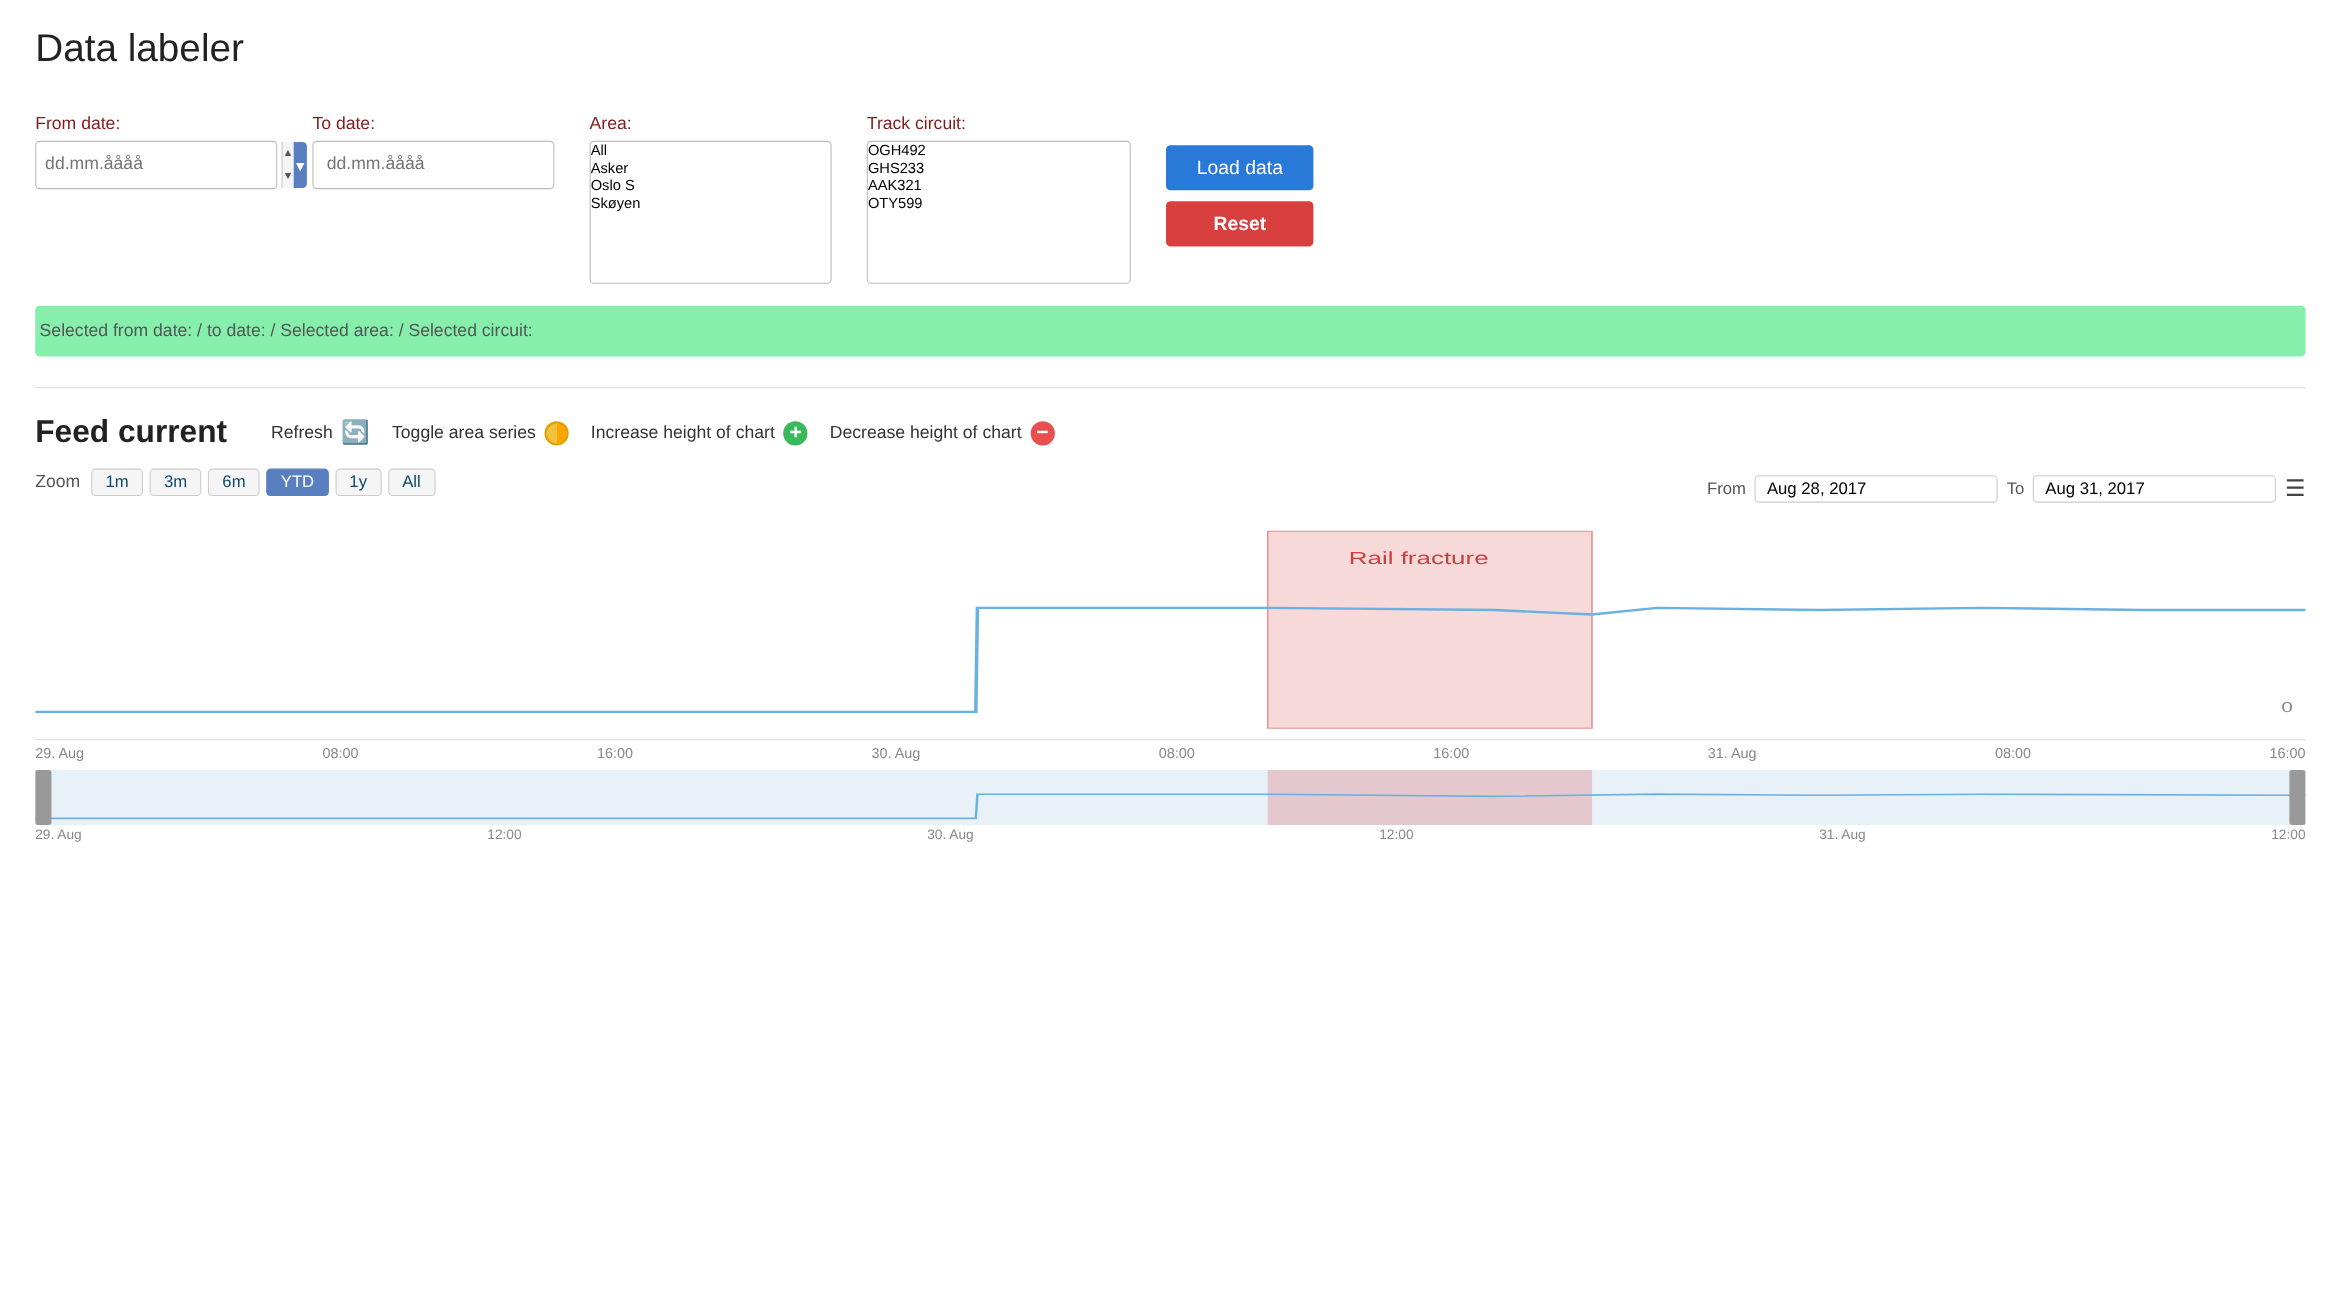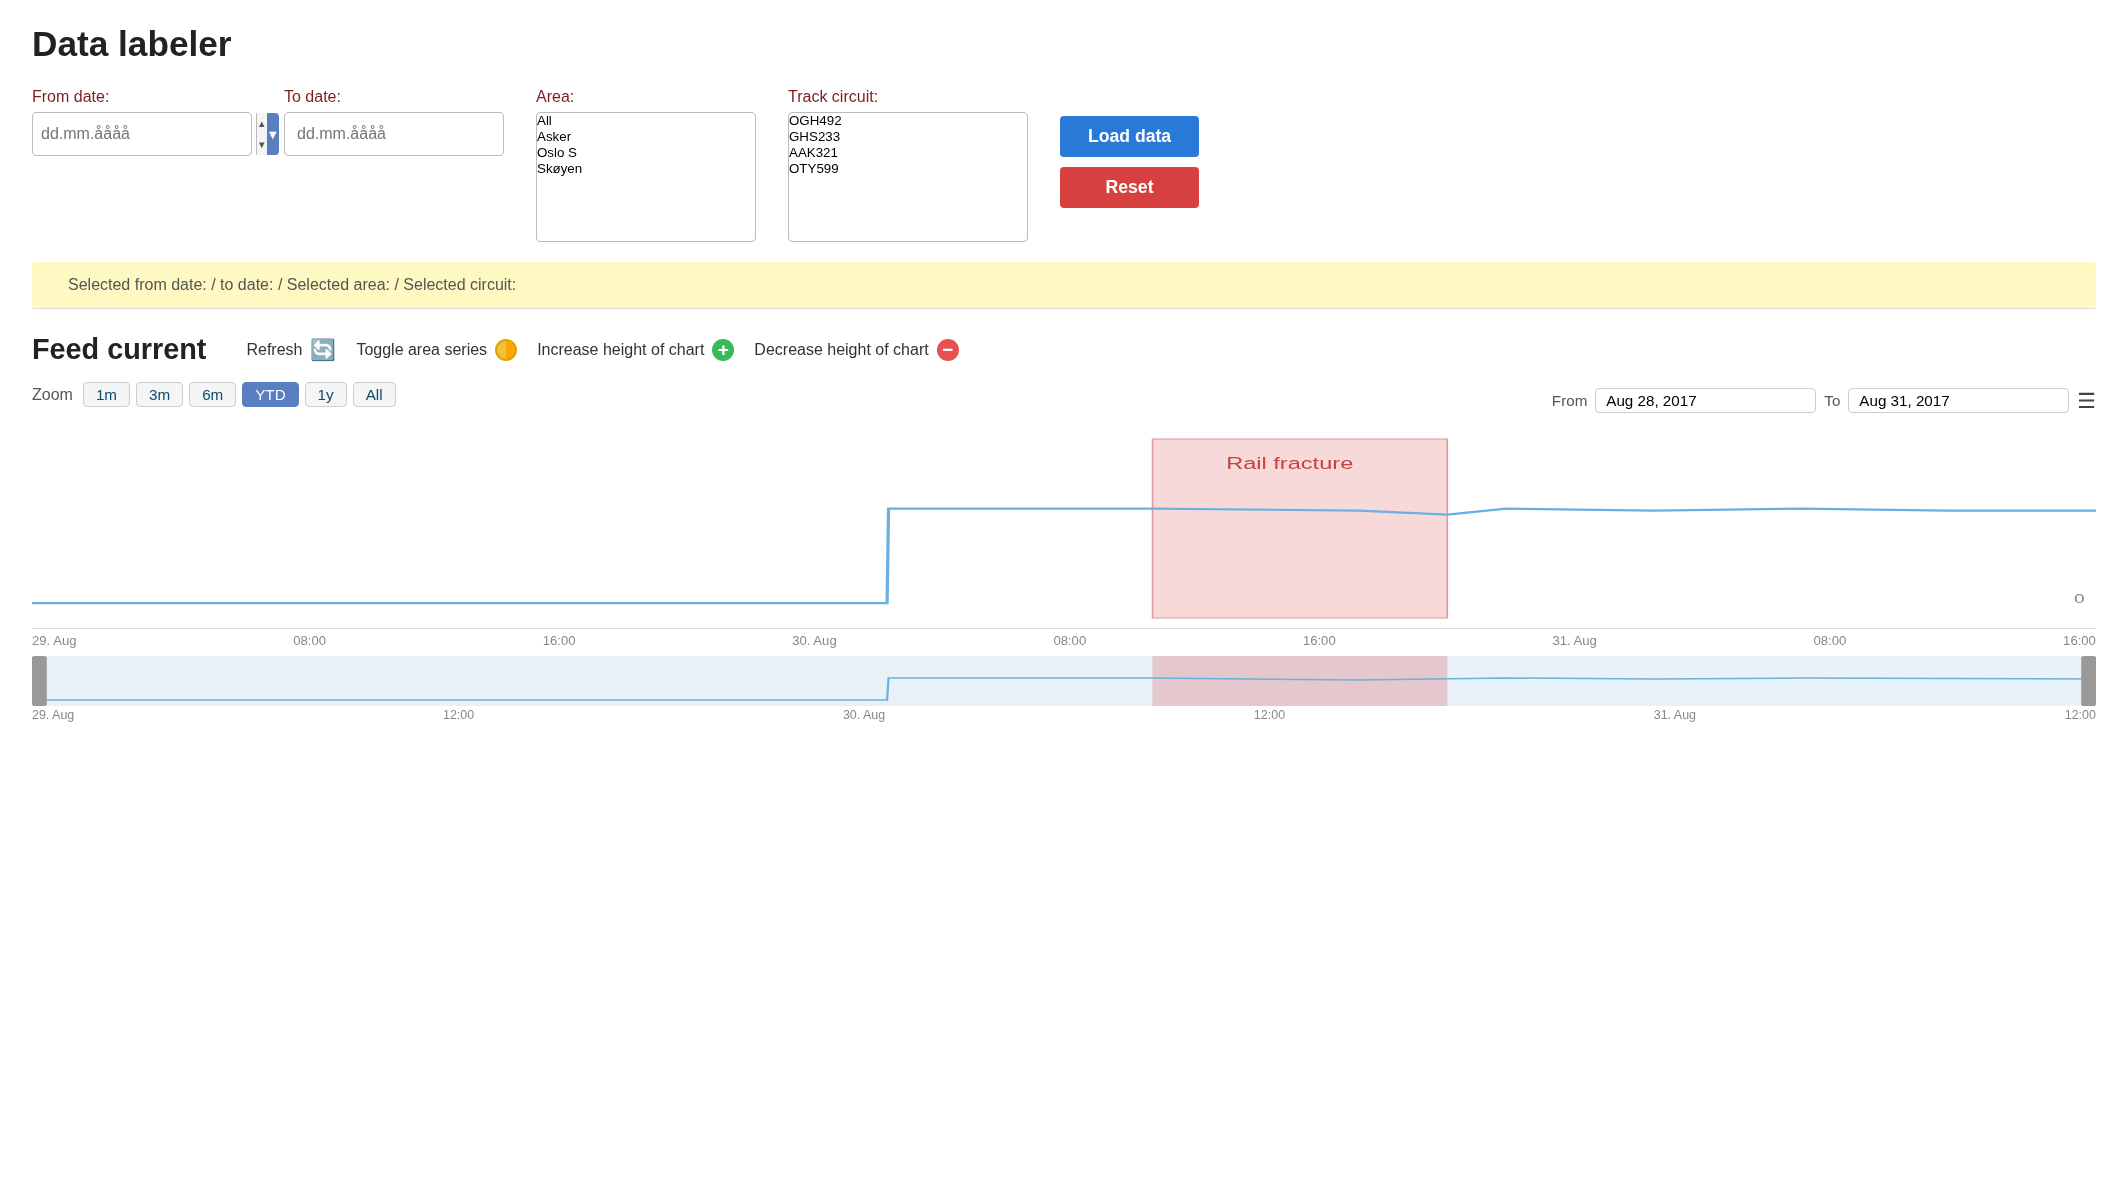--- a/index.html
+++ b/index.html
@@ -1,43 +1,43 @@
 <!DOCTYPE html>
 <html><head>
   <meta charset="utf-8">
   <style>
     * { box-sizing: border-box; margin: 0; padding: 0; }
     body { font-family: -apple-system, BlinkMacSystemFont, 'Segoe UI', Arial, sans-serif; background: #fff; color: #222; font-size: 16px; }
 
     .page { padding: 24px 32px; }
 
-    h1 { font-size: 2.2rem; font-weight: 700; margin-bottom: 24px; }
+    h1 { font-size: 2.2rem; font-weight: 400; margin-bottom: 40px; }
 
     .filters { display: flex; align-items: flex-start; gap: 32px; margin-bottom: 20px; flex-wrap: wrap; }
 
     .filter-group { display: flex; flex-direction: column; gap: 6px; }
     .filter-label { font-size: 1rem; color: #7f1d1d; }
 
     .date-input-wrapper { position: relative; display: flex; align-items: center; border: 1px solid #bbb; border-radius: 4px; background: #fff; width: 220px; height: 44px; }
     .date-input { border: none; outline: none; font-size: 1rem; color: #888; padding: 0 8px; flex: 1; height: 100%; background: transparent; }
     .date-spin-btns { display: flex; flex-direction: column; border-left: 1px solid #bbb; height: 100%; }
     .date-spin-btn { flex: 1; background: #f5f5f5; border: none; cursor: pointer; font-size: 0.6rem; display: flex; align-items: center; justify-content: center; color: #555; }
     .date-dropdown-btn { background: #5a7fc0; color: #fff; border: none; width: 36px; height: 100%; cursor: pointer; font-size: 0.8rem; display: flex; align-items: center; justify-content: center; border-radius: 0 4px 4px 0; }
 
     .date-input2 { border: 1px solid #bbb; border-radius: 4px; height: 44px; width: 220px; padding: 0 12px; font-size: 1rem; color: #888; outline: none; }
 
     .list-box { border: 1px solid #bbb; border-radius: 4px; width: 220px; height: 130px; overflow-y: scroll; background: #fff; }
 
     .track-list-box { border: 1px solid #bbb; border-radius: 4px; width: 240px; height: 130px; overflow-y: scroll; background: #fff; }
 
     .action-btns { display: flex; flex-direction: column; gap: 10px; justify-content: center; padding-top: 28px; }
-    .btn-load { background: #2979d8; color: #fff; border: none; border-radius: 4px; padding: 10px 28px; font-size: 1.1rem; cursor: pointer; font-weight: 700; }
+    .btn-load { background: #2979d8; color: #fff; border: none; border-radius: 4px; padding: 10px 28px; font-size: 1.1rem; cursor: pointer; font-weight: 400; }
     .btn-reset { background: #d84040; color: #fff; border: none; border-radius: 4px; padding: 10px 28px; font-size: 1.1rem; cursor: pointer; font-weight: 700; }
 
-    .status-bar { background: #fef9c3; border-radius: 4px; padding: 14px 36px; font-size: 1rem; color: #555; }
+    .status-bar { background: #86efac; border-radius: 4px; padding: 14px 4px; margin-bottom: 28px; font-size: 1rem; color: #555; }
 
     .divider { border: none; border-top: 1px solid #ddd; margin: 0 0 24px; }
 
     
     .chart-section { padding: 0 0 0 0; }
 
     .chart-header { display: flex; align-items: center; gap: 20px; margin-bottom: 16px; flex-wrap: wrap; }
     .chart-title { font-size: 1.8rem; font-weight: 700; margin-right: 20px; }
 
     .chart-ctrl { display: flex; align-items: center; gap: 8px; font-size: 1rem; color: #333; cursor: pointer; }

